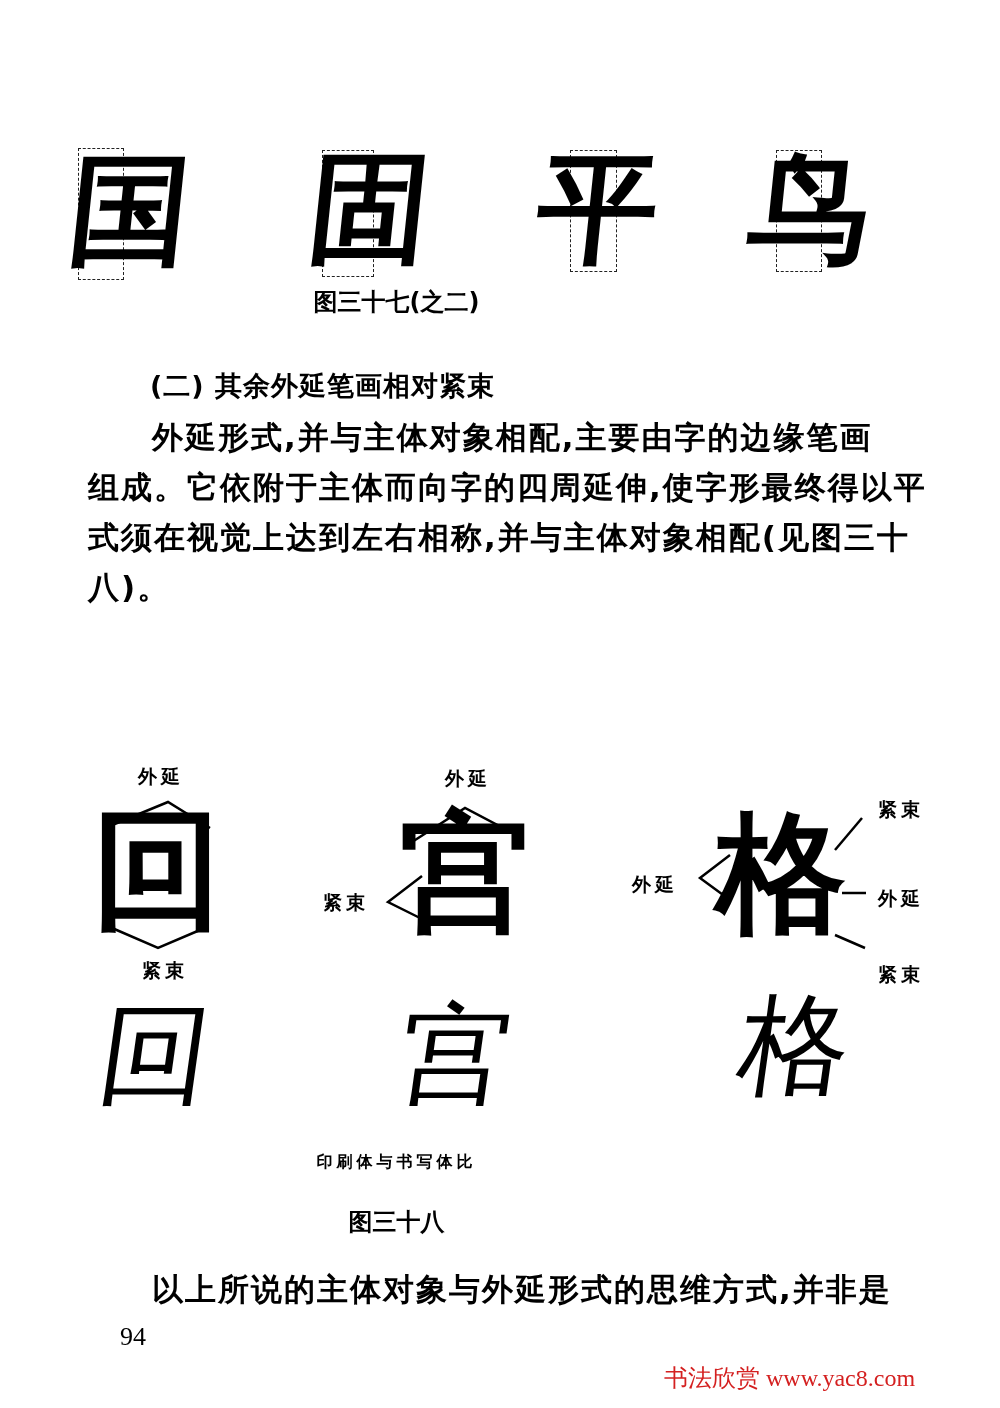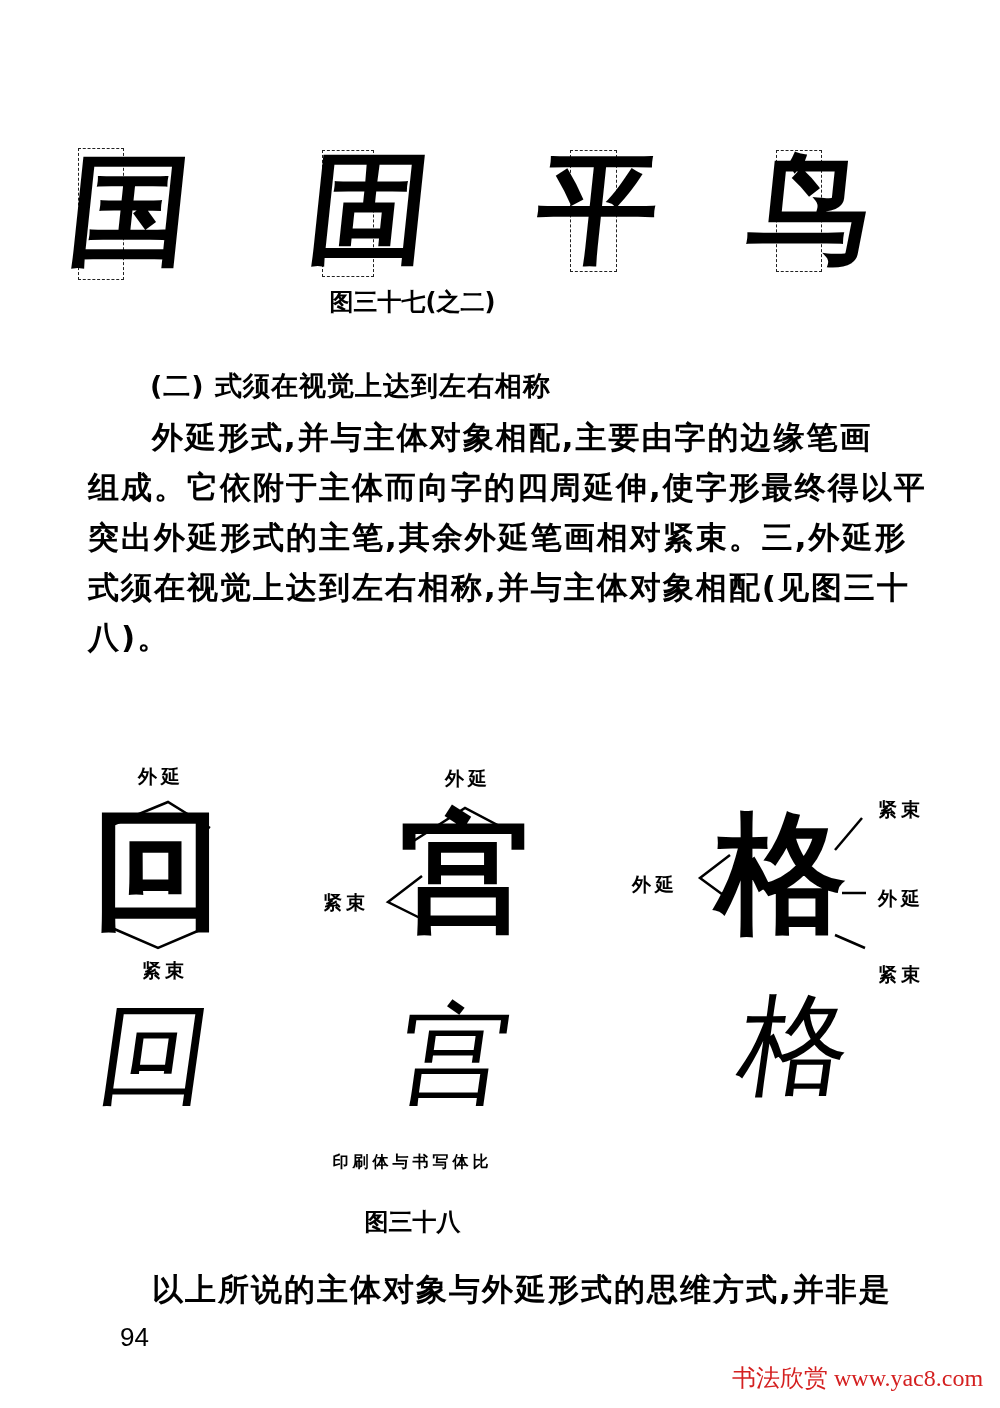--- a/index.html
+++ b/index.html
@@ -2,29 +2,29 @@
 <html><head>
 <meta charset="utf-8">
 <style>
   html, body { margin:0; padding:0; }
   body { width:1000px; height:1408px; background:#ffffff; position:relative; overflow:hidden;
          font-family:"DejaVu Serif", serif; color:#000; }
   .abs { position:absolute; }
   .fig37 { top:128px; left:60px; width:820px; height:150px; }
   .glyph-box { position:absolute; border:1.5px dashed #222; }
   .glyph { position:absolute; font-family:"DejaVu Serif", serif; font-size:120px; line-height:1; font-weight:bold; transform:skewX(-6deg); }
-  .caption { font-family:"DejaVu Sans", sans-serif; font-weight:bold; font-size:24px; text-align:center; width:793px; left:16px; }
+  .caption { font-family:"DejaVu Sans", sans-serif; font-weight:bold; font-size:24px; text-align:center; width:793px; left:0; }
   .heading { font-family:"DejaVu Sans", sans-serif; font-weight:bold; font-size:27px; top:368px; left:150px; letter-spacing:1px; }
   .para { font-family:"DejaVu Sans", sans-serif; font-weight:bold; font-size:31px; line-height:50px; left:88px; width:850px; letter-spacing:2px; }
   .para .line { white-space:nowrap; height:50px; display:block; }
   .label { font-family:Liberation Mono, monospace; font-weight:bold; font-size:19px; letter-spacing:4px; }
   .print-char { font-family:"DejaVu Sans", sans-serif; font-weight:bold; font-size:130px; line-height:1; }
   .hand-char { font-family:"DejaVu Serif", serif; font-size:110px; line-height:1; transform:skewX(-8deg); }
-  .pagenum { font-family:Liberation Sans, sans-serif; font-size:26px; top:1322px; left:120px; }
-  .watermark { font-family:"Liberation Serif", serif; font-size:24px; top:1362px; left:732px; }
+  .pagenum { font-family:Liberation Serif, serif; font-size:26px; top:1322px; left:120px; }
+  .watermark { font-family:"Liberation Serif", serif; font-size:24px; top:1362px; left:664px; }
   svg.lines { position:absolute; left:0; top:0; }
 </style>
 </head>
 <body>
 
 <div class="abs fig37">
   <div class="glyph-box" style="left:18px;top:20px;width:44px;height:130px;"></div>
   <div class="glyph" style="left:10px;top:22px;">国</div>
 
   <div class="glyph-box" style="left:262px;top:22px;width:50px;height:125px;"></div>
@@ -32,26 +32,25 @@
 
   <div class="glyph-box" style="left:510px;top:22px;width:45px;height:120px;"></div>
   <div class="glyph" style="left:478px;top:20px;">平</div>
 
   <div class="glyph-box" style="left:716px;top:22px;width:44px;height:120px;"></div>
   <div class="glyph" style="left:690px;top:20px;">鸟</div>
 </div>
 
 <div class="abs caption" style="top:286px;">图三十七(之二)</div>
 
-<div class="abs heading">(二)  式须在视觉上达到左右相称</div>
+<div class="abs heading">(二)  其余外延笔画相对紧束</div>
 
 <div class="abs para" style="top:412px;">
   <span class="line" style="padding-left:64px;">外延形式,并与主体对象相配,主要由字的边缘笔画</span>
   <span class="line">组成。它依附于主体而向字的四周延伸,使字形最终得以平</span>
-  <span class="line">突出外延形式的主笔,其余外延笔画相对紧束。三,外延形</span>
   <span class="line">式须在视觉上达到左右相称,并与主体对象相配(见图三十</span>
   <span class="line">八)。</span>
 </div>
 
 <svg class="lines" width="1000" height="1408">
   <g stroke="#000" stroke-width="2.5" fill="none">
 
     <polyline points="105,828 168,802 210,828"></polyline>
 
     <polyline points="112,928 158,948 200,930"></polyline>

